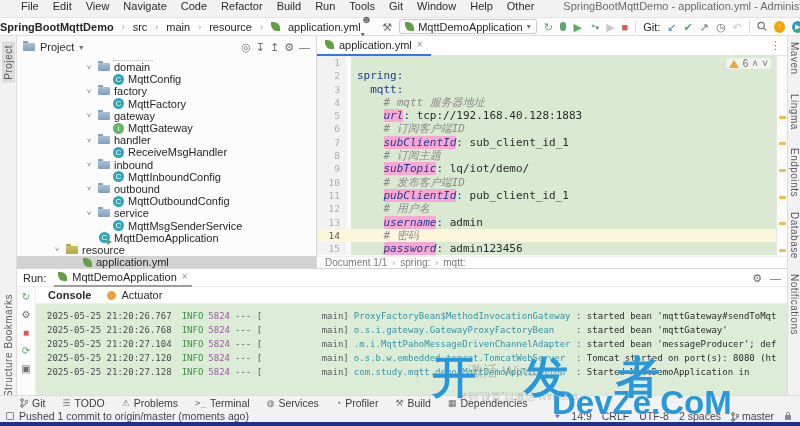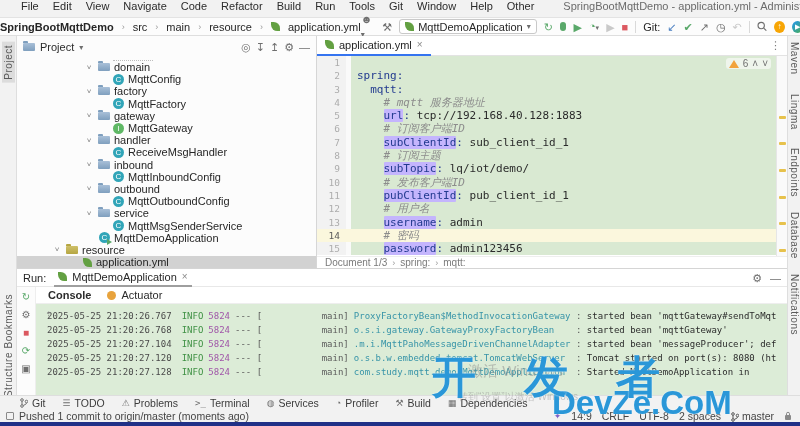--- a/index.html
+++ b/index.html
@@ -56,21 +56,21 @@
   .etab{display:flex;align-items:center;gap:5px;padding:0 8px;height:20px;border-bottom:2px solid #3574f0;background:#fff;}
   .etab .x{color:#8a8a8a;font-size:10px;}
   .tabmore{margin-left:auto;padding-right:6px;color:#7c7c7c;}
   .econtent{position:relative;height:200px;overflow:hidden;}
   .eline{display:flex;height:13.3px;line-height:13.3px;font-size:11px;}
   .eline .g{width:29px;background:#f2f2f2;color:#adadad;text-align:right;padding-right:6px;font-family:"DejaVu Sans Mono",monospace;font-size:9.5px;flex:none;}
   .eline .f{width:5px;background:#fafafa;flex:none;}
   .eline .c{flex:1;background:#d9e9d2;font-family:"DejaVu Sans Mono",monospace;white-space:pre;padding-left:6px;margin-right:11px;overflow:hidden;}
   .eline.cur .g,.eline.cur .f,.eline.cur .c{background:#fbf7dd;color:#5c5c5c;}
   .k{color:#223a8f;} .v{color:#2b2b2b;} .cmt{color:#8c8c8c;font-style:italic;}
-  .keyhl{color:#223a8f;background:#c4b5fd;border-radius:1px;}
+  .keyhl{color:#223a8f;background:#f9a8d4;border-radius:1px;font-style:italic;}
   .estripe{position:absolute;right:0;top:0;bottom:0;width:11px;background:#fafafa;border-left:1px solid #e6e6e6;}
   .mark{position:absolute;left:2px;width:7px;height:3px;background:#e7c24c;border-radius:1px;}
   .inspect{position:absolute;top:2px;right:16px;display:flex;align-items:center;gap:4px;font-size:10px;color:#6e6e6e;background:rgba(253,253,253,.6);border-radius:3px;padding:0 3px;}
   .warn-tri{width:0;height:0;border-left:5px solid transparent;border-right:5px solid transparent;border-bottom:8px solid #f2a33c;display:inline-block;}
   .docbar{height:12px;display:flex;align-items:center;gap:5px;padding-left:8px;font-size:10px;color:#7a7a7a;background:#fff;border-top:1px solid #eee;}
   
   .runpanel{position:absolute;left:17px;top:268px;width:770px;height:127px;background:#fff;border-top:1px solid #d5d5d5;}
   .rhdr{height:18px;display:flex;align-items:center;gap:8px;padding:0 6px;border-bottom:1px solid #e8e8e8;}
   .rtab{display:flex;align-items:center;gap:5px;border-bottom:2px solid #9e9e9e;height:18px;padding:0 4px;}
   .rhdr .sp{flex:1;}
@@ -381,21 +381,21 @@
         <span class="mark" style="top:193px"></span>
       </div>
       <div class="inspect">
         <span class="warn-tri"></span>
         <span>6</span>
         <span>˄</span>
         <span>˅</span>
       </div>
     </div>
     <div class="docbar">
-      <span>Document 1/3</span>
+      <span>Document 1/1</span>
       <span class="csep">›</span>
       <span>spring:</span>
       <span class="csep">›</span>
       <span>mqtt:</span>
     </div>
   </div>
 
   <div class="runpanel">
     <div class="rhdr">
       <span>Run:</span>

